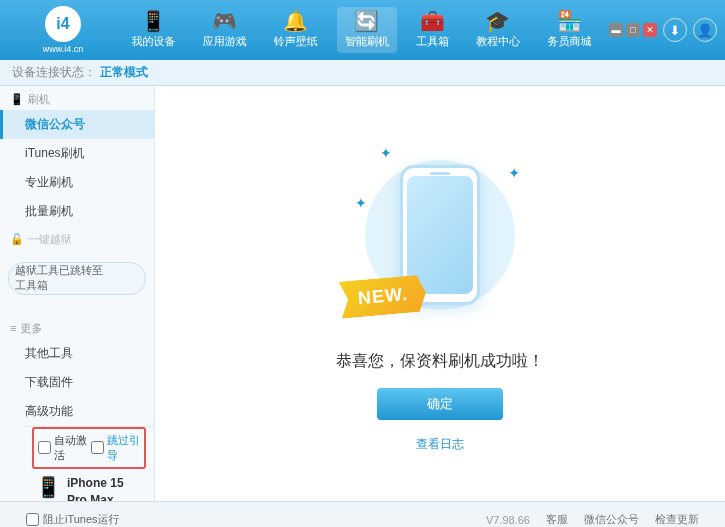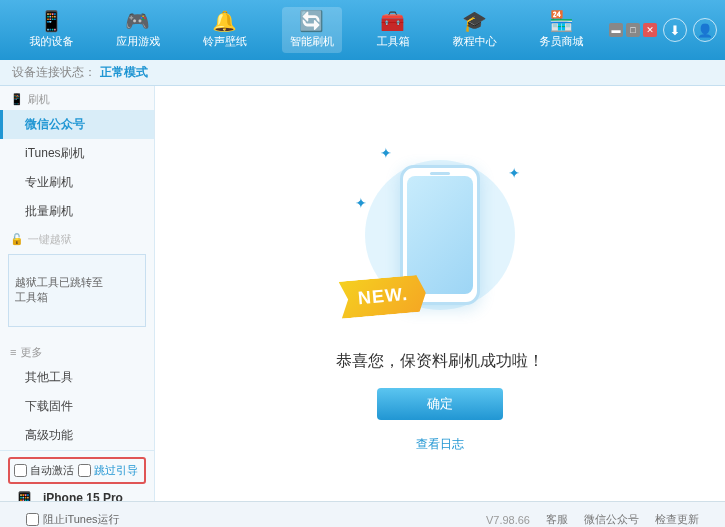--- a/index.html
+++ b/index.html
@@ -135,38 +135,39 @@
     }
     .sidebar-item.active {
       background: #d9edf8;
       border-left: 3px solid #2196d3;
       color: #2196d3;
       font-weight: bold;
     }
     .sidebar-notice {
       background: #f0f7fc;
       border: 1px solid #c8dff0;
-      border-radius: 0;
-      margin: 4px 8px;
-      padding: 20px 6px;
+      border-radius: 16px;
+      margin: 12px 8px;
+      padding: 0 6px;
       font-size: 11px;
       color: #666;
       line-height: 1.4;
     }
     .sidebar-divider {
       height: 1px;
       background: #d9eaf5;
       margin: 4px 0;
     }
 
     
     .device-area {
       margin-top: auto;
-      padding: 6px 8px;
+      padding: 0 8px;
       border-top: 1px solid #d9eaf5;
+      margin-left: 24px;
     }
     .auto-area {
       display: flex;
       align-items: center;
       gap: 4px;
       padding: 4px 4px;
       border: 2px solid #e05555;
       border-radius: 3px;
       margin-bottom: 4px;
     }
@@ -304,20 +305,26 @@
       color: #777;
     }
     .bottom-item { display: flex; align-items: flex-end; gap: 3px; cursor: pointer; }
     .itunes-check { display: flex; align-items: center; gap: 4px; font-size: 11px; color: #666; }
     .version-text { color: #999; font-size: 11px; }
   </style>
 </head>
 <body>
 
 <div class="top-bar">
+  <div class="logo-area">
+    <div class="logo-icon">
+      <span>i4</span>
+    </div>
+    <span class="logo-text">www.i4.cn</span>
+  </div>
   <div class="nav-items">
     <div class="nav-item">
       <span class="nav-icon">📱</span>
       <span>我的设备</span>
     </div>
     <div class="nav-item">
       <span class="nav-icon">🎮</span>
       <span>应用游戏</span>
     </div>
     <div class="nav-item">

